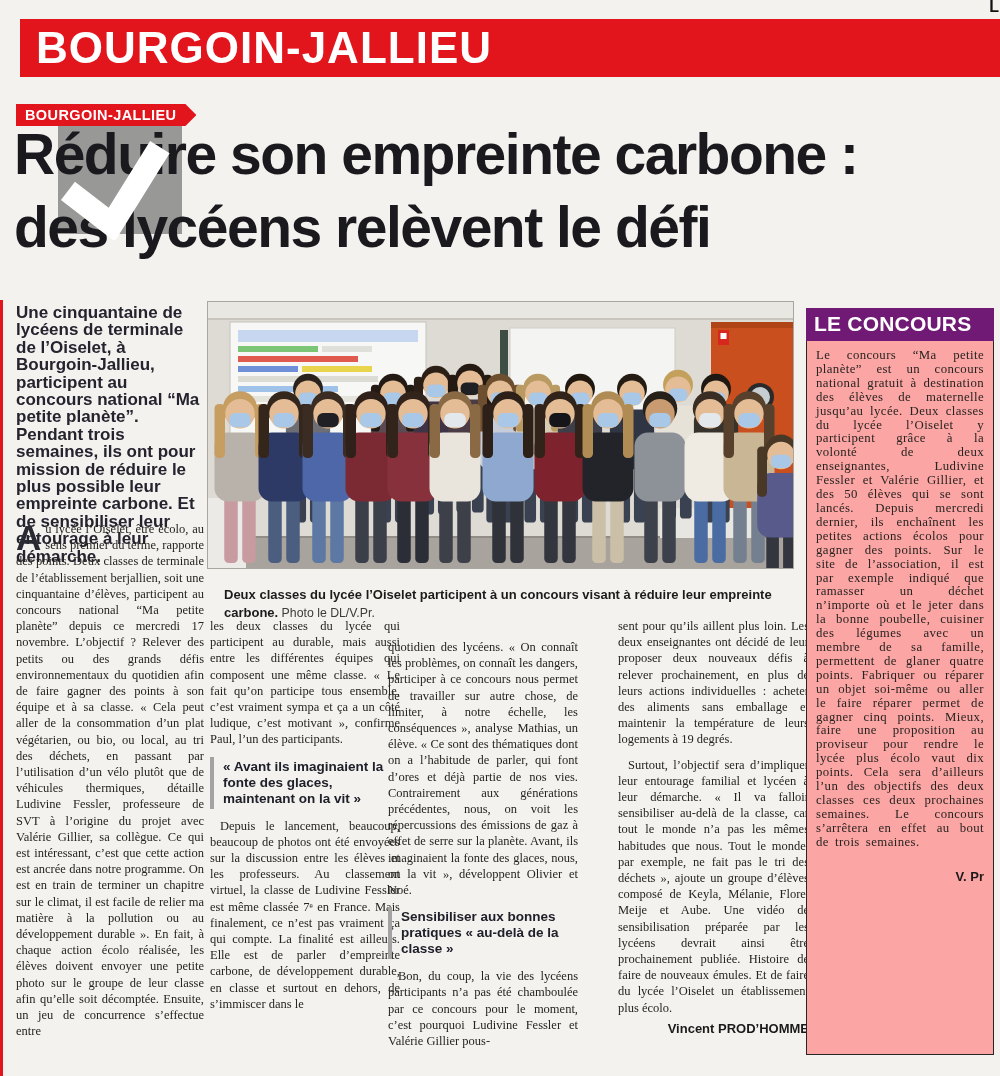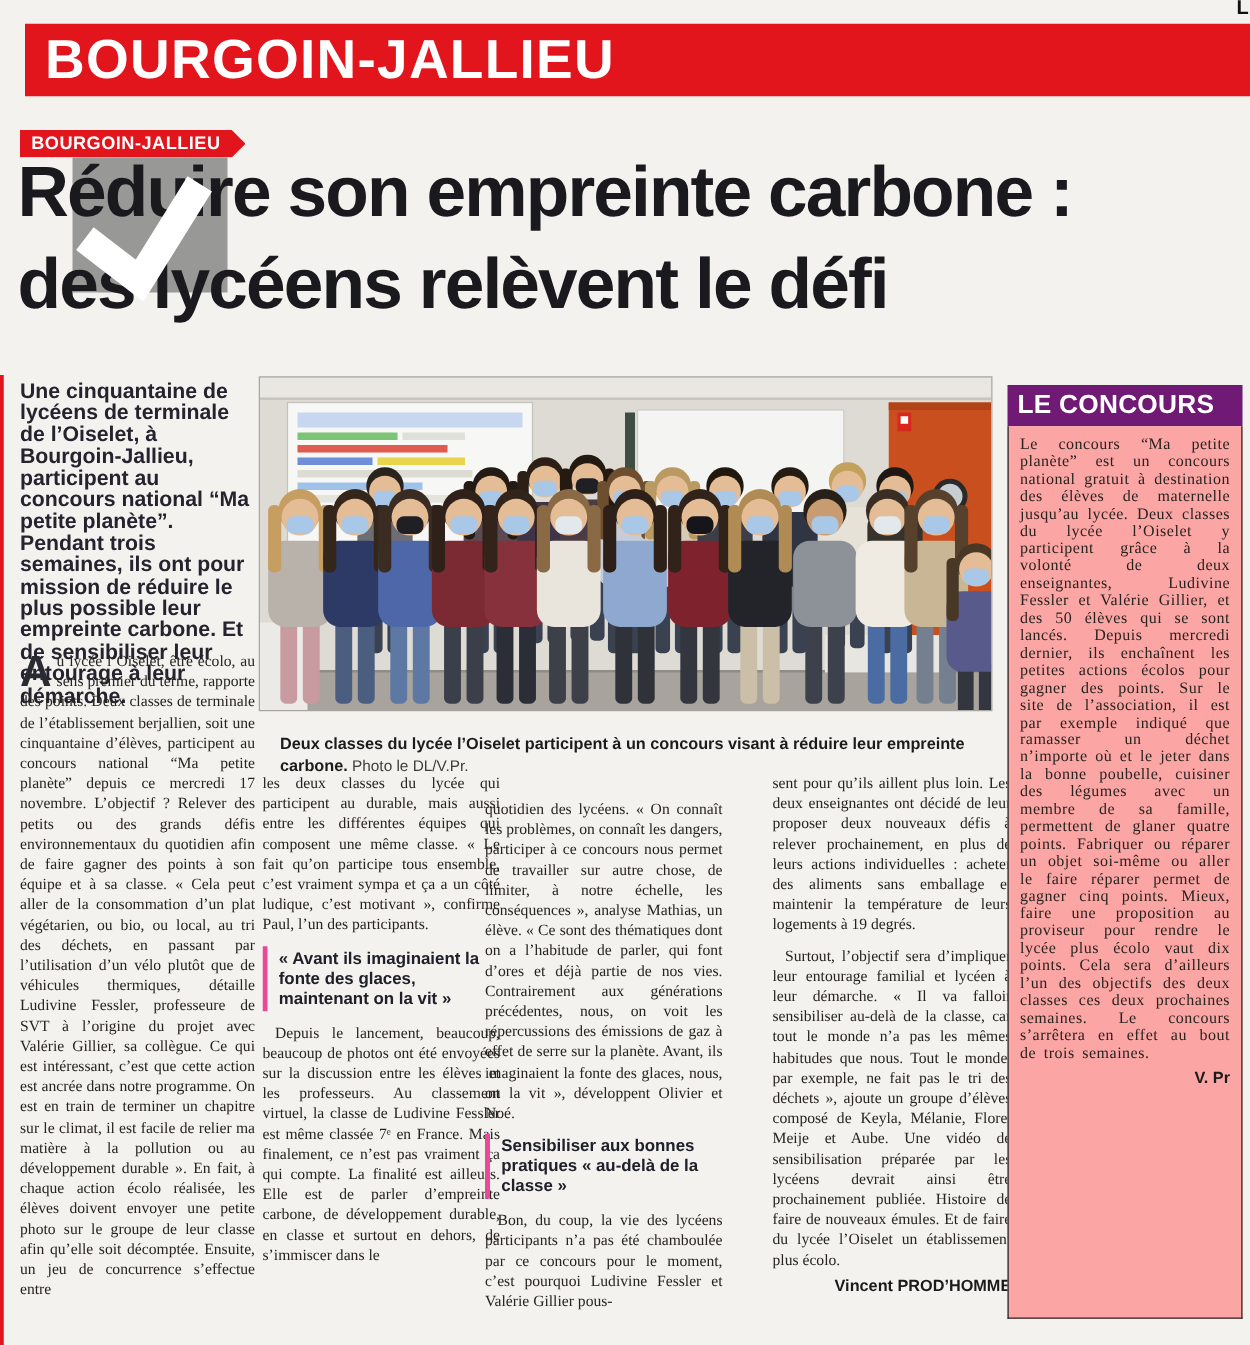--- a/index.html
+++ b/index.html
@@ -39,34 +39,34 @@
   .caption .cap-bold{font-weight:bold;}
   .caption .cap-credit{font-weight:normal;font-size:12.3px;color:#3d3c39;}
 
   .bodycol{position:absolute;top:618px;height:450px;overflow:hidden;}
   .col2{left:210px;width:190px;}
   .col3{left:388px;width:190px;margin-top:21px;}
   .col4{left:618px;width:191px;}
   .para-gap{height:9px;}
 
   .subhead{font-family:"Liberation Sans","DejaVu Sans",sans-serif;font-weight:bold;font-size:13.5px;
-           line-height:16px;color:#20202a;border-left:4px solid #ec4899;padding:2px 0 2px 9px;
+           line-height:16px;color:#20202a;border-left:4px solid #a3a3a3;padding:2px 0 2px 9px;
            margin:9px 0;text-align:left;}
 
   .byline{margin-top:5px;text-align:right;font-family:"Liberation Sans","DejaVu Sans",sans-serif;
           font-weight:bold;font-size:13px;color:#1b1a19;}
 
   .sidebar{position:absolute;left:806px;top:308px;width:188px;height:758px;}
   .sidebar-title{background:#701a75;color:#fff;font-weight:bold;font-size:21px;line-height:1;
                  padding:5px 8px 7px;letter-spacing:.2px;}
   .sidebar-box{border:1px solid #262626;border-top:none;height:714px;box-sizing:border-box;
                padding:8px 9px;overflow:hidden;background:#fca5a5;}
   .sidebar-box .stext{font-family:"Liberation Serif","DejaVu Serif",serif;font-size:12.8px;line-height:13.9px;
                       letter-spacing:.4px;word-spacing:2.5px;text-align:justify;color:#27241f;margin:0;}
-  .sidebar-sig{text-align:right;font-weight:bold;font-size:13px;color:#1b1a19;margin-top:4px;}
+  .sidebar-sig{text-align:right;font-weight:bold;font-size:13px;color:#1b1a19;margin-top:19px;}
 </style>
 </head>
 <body>
 
 <div id="page">
 
   <div class="corner-mark">L</div>
 
   <div class="banner">
     <span>BOURGOIN-JALLIEU</span>

